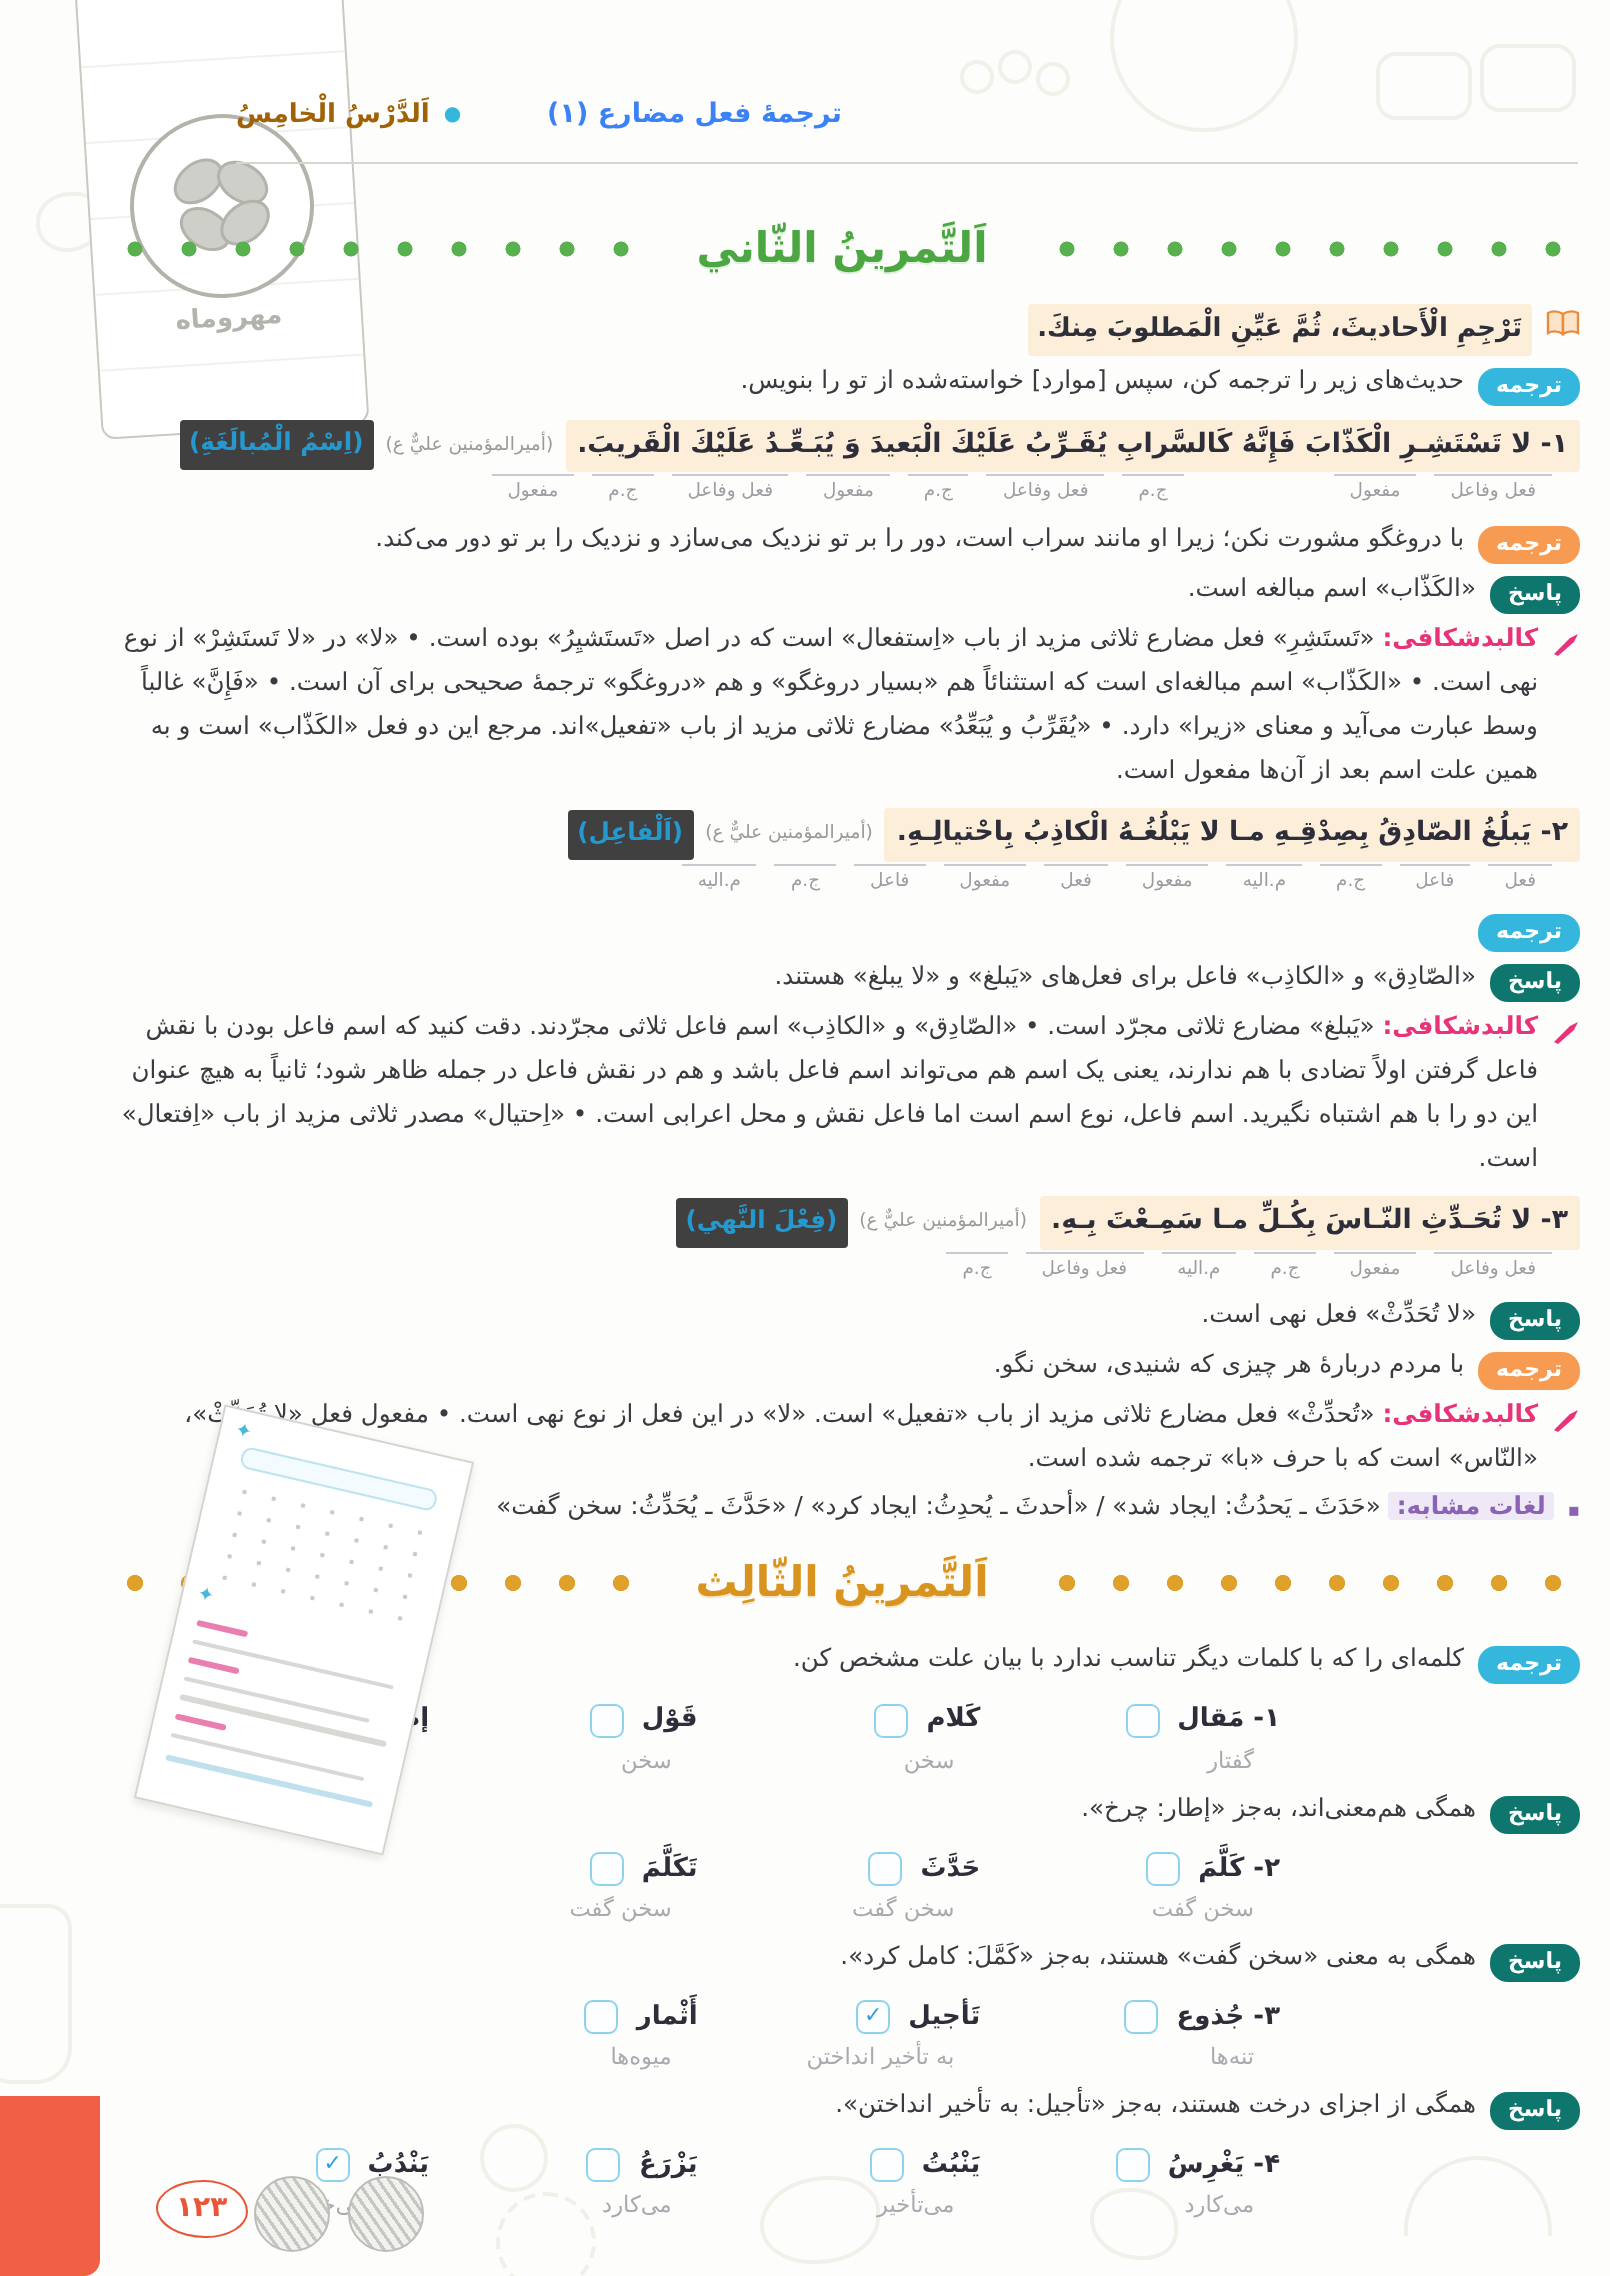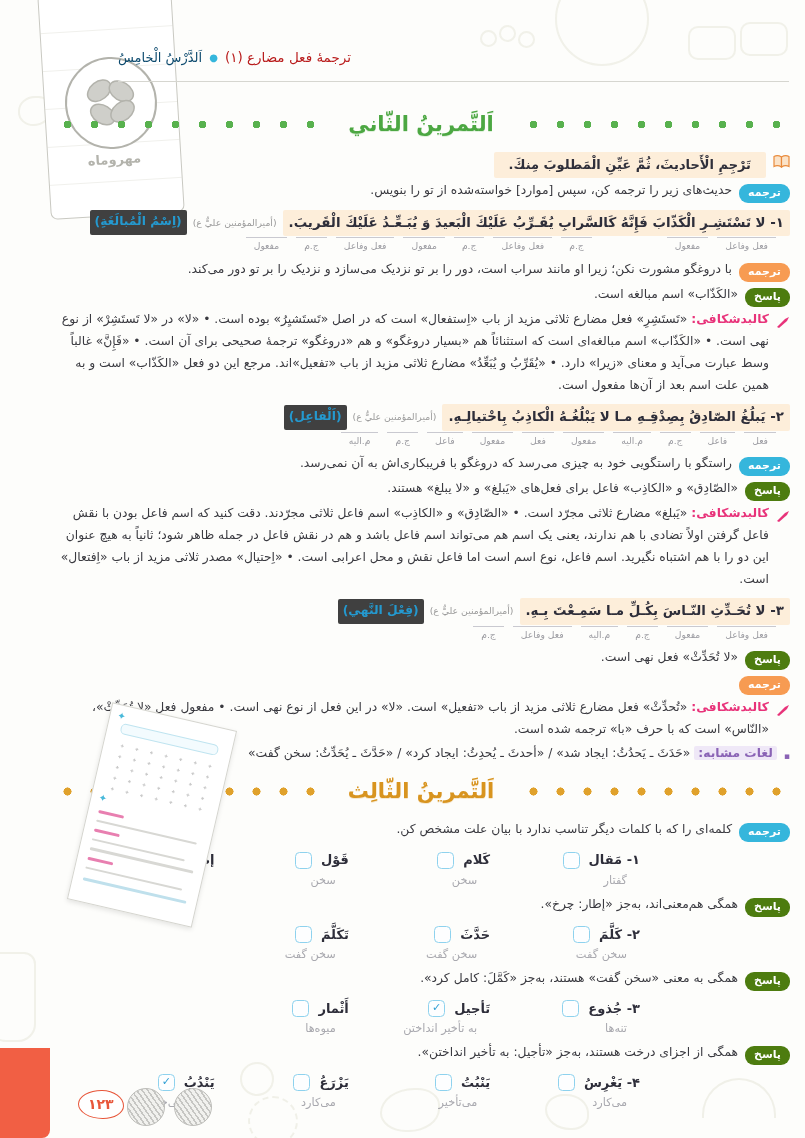--- a/index.html
+++ b/index.html
@@ -28,23 +28,23 @@
     border:1.6px solid #c9c9c2;border-radius:7px;background:#fff;
     transform:rotate(-3.5deg);
     background-image:linear-gradient(#f0f0ec 1px, transparent 1px);
     background-size:100% 38px;}
   .logo-circle{width:88px;height:88px;margin:66px auto 0;border:2.4px solid #b3b3ac;border-radius:50%;
     display:flex;align-items:center;justify-content:center;background:#fff;}
   .logo-text{text-align:center;color:#b3b3ac;font-weight:bold;font-size:13px;margin-top:3px;}
 
   
   .hdr{position:absolute;left:118px;top:49px;direction:rtl;display:flex;gap:7px;align-items:center;white-space:nowrap;}
-  .hdr .lesson{color:#0c4a6e;font-weight:normal;font-size:13px;}
+  .hdr .lesson{color:#a16207;font-weight:bold;font-size:13px;}
   .hdr .dot{color:#35b6dc;font-size:10px;}
-  .hdr .subtitle{color:#b91c1c;font-weight:normal;font-size:13.5px;}
+  .hdr .subtitle{color:#3b82f6;font-weight:bold;font-size:13.5px;margin-left:36px;}
   .hdr-rule{position:absolute;top:81px;left:118px;right:16px;border-top:1.2px solid #d6d6d0;}
 
   
   .redbar{position:absolute;left:0;top:1048px;width:50px;height:90px;background:#f15f44;border-radius:0 0 8px 0;}
   .pagenum{position:absolute;left:78px;top:1090px;color:#e8563a;border:1.7px solid #e8563a;
     border-radius:52% 48% 46% 54% / 48% 55% 45% 52%;padding:5px 9px 6px;font-size:14px;font-weight:bold;background:#fff;}
   .hatch{position:absolute;top:1088px;width:36px;height:36px;border-radius:50%;border:1px solid #bcbcb8;
     background:repeating-linear-gradient(55deg,#c6c6c3 0 1.6px,#f1f1ee 1.6px 4.4px);}
   .hatch.h1{left:127px;} .hatch.h2{left:174px;}
 
@@ -56,23 +56,23 @@
   .sep.green .dotline{background-image:radial-gradient(circle,#58b14e 0 3.6px,transparent 3.9px);}
   .sep.amber .dotline{background-image:radial-gradient(circle,#e0a12b 0 3.9px,transparent 4.2px);}
   .sep .t{font-size:21px;font-weight:bold;letter-spacing:-.5px;}
   .sep.green .t{color:#4ca742;text-shadow:0 1px 0 #dff0dc;}
   .sep.amber .t{color:#d8941f;text-shadow:0 1px 0 #f6e8cf;}
 
   .row{display:flex;align-items:flex-start;gap:7px;margin:2px 0;}
   .row .txt{flex:1;}
   .badge{flex:0 0 auto;margin-top:4px;color:#fff;font-weight:bold;font-size:11px;line-height:1;
     padding:3px 9px 5px;border-radius:9px;}
-  .b-blue{background:#35b6dc;} .b-orange{background:#f79b52;} .b-green{background:#4d7c0f;}
-
-  .instr{font-weight:bold;color:#2f2f3a;font-size:13px;background:#fdeeda;padding:1px 15px;border-radius:2px;}
+  .b-blue{background:#35b6dc;} .b-orange{background:#f79b52;} .b-green{background:#0f766e;}
+
+  .instr{font-weight:bold;color:#2f2f3a;font-size:13px;background:#fdeeda;padding:1px 5px;border-radius:2px;}
   .book{flex:0 0 auto;margin-top:3px;}
 
   .sent-line{margin-top:7px;display:flex;align-items:center;gap:6px;flex-wrap:wrap;}
   .sent{background:#fdeeda;color:#2e2e3a;font-weight:bold;font-size:13.4px;padding:1px 6px 2px;border-radius:2px;}
   .attr{font-size:9.3px;color:#9a9a9a;white-space:nowrap;}
   .req{background:#404040;color:#2499cf;font-weight:bold;font-size:12.3px;padding:1px 5px 2px;border-radius:2px;white-space:nowrap;}
 
   .labels{display:flex;margin:1px 14px 6px 0;flex-wrap:nowrap;}
   .labels span{font-size:9.2px;color:#9b9ba1;border-top:1px solid #c9c9d0;padding:1px 8px 0;margin-left:9px;white-space:nowrap;line-height:1.5;}
 
@@ -210,21 +210,20 @@
     <span>م.الیه</span>
     <span>مفعول</span>
     <span>فعل</span>
     <span>مفعول</span>
     <span>فاعل</span>
     <span>ج.م</span>
     <span>م.الیه</span>
   </div>
   <div class="row">
     <span class="badge b-blue">ترجمه</span>
-    <span class="txt">راستگو با راستگویی خود به چیزی می‌رسد که دروغگو با فریبکاری‌اش به آن نمی‌رسد.</span>
   </div>
   <div class="row">
     <span class="badge b-green">پاسخ</span>
     <span class="txt">«الصّادِق» و «الکاذِب» فاعل برای فعل‌های «یَبلغ» و «لا یبلغ» هستند.</span>
   </div>
   <div class="row">
     <span class="scalpel">
       <svg width="14" height="12" viewBox="0 0 14 12">
           <path d="M1 11 L9 3 L13 1 L11 5 L3 12 Z" fill="#e8337a"></path>
         </svg>
@@ -244,20 +243,21 @@
     <span>م.الیه</span>
     <span>فعل وفاعل</span>
     <span>ج.م</span>
   </div>
   <div class="row">
     <span class="badge b-green">پاسخ</span>
     <span class="txt">«لا تُحَدِّثْ» فعل نهی است.</span>
   </div>
   <div class="row">
     <span class="badge b-orange">ترجمه</span>
+    <span class="txt">با مردم دربارهٔ هر چیزی که شنیدی، سخن نگو.</span>
   </div>
   <div class="row">
     <span class="scalpel">
       <svg width="14" height="12" viewBox="0 0 14 12">
           <path d="M1 11 L9 3 L13 1 L11 5 L3 12 Z" fill="#e8337a"></path>
         </svg>
     </span>
     <span class="txt"><span class="anat-label">کالبدشکافی:</span> <span>«تُحدِّثْ» فعل مضارع ثلاثی مزید از باب «تفعیل» است. «لا» در این فعل از نوع نهی است. • مفعول فعل «لا تُحَدِّثْ»، «النّاس» است که با حرف «با» ترجمه شده است.</span></span>
   </div>
   <div class="row">

